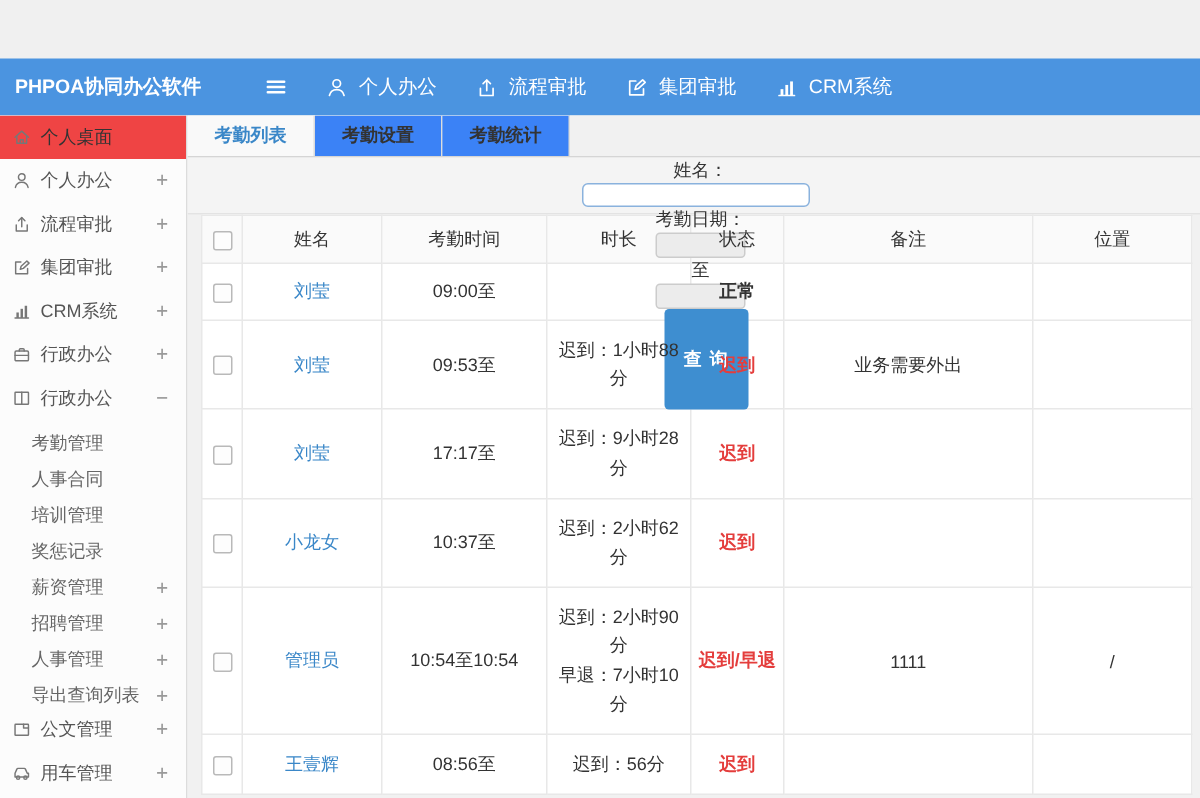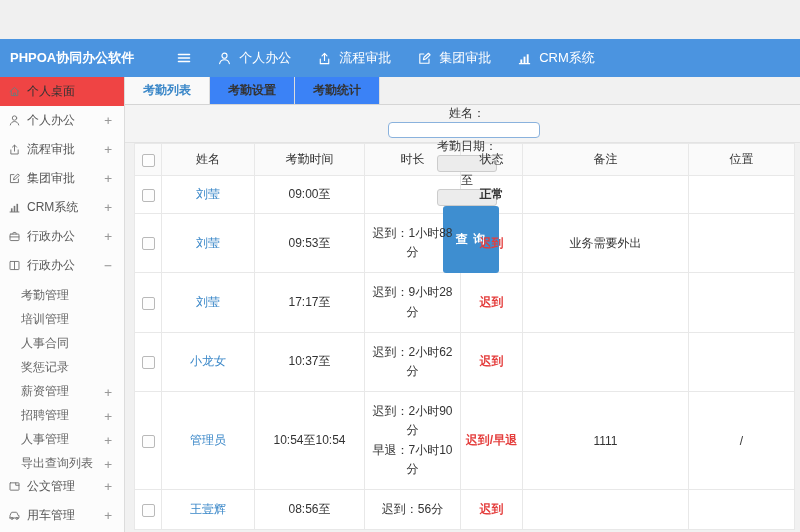--- a/index.html
+++ b/index.html
@@ -191,24 +191,24 @@
               <path d="M8 3v10"></path>
             </svg>
           </span>
           <span>行政办公</span>
           <span class="plus">−</span>
         </div>
         <div class="side-sub">
           <span>考勤管理</span>
         </div>
         <div class="side-sub">
+          <span>人事合同</span>
+        </div>
+        <div class="side-sub">
           <span>培训管理</span>
-        </div>
-        <div class="side-sub">
-          <span>人事合同</span>
         </div>
         <div class="side-sub">
           <span>奖惩记录</span>
         </div>
         <div class="side-sub">
           <span>薪资管理</span>
           <span class="plus">+</span>
         </div>
         <div class="side-sub">
           <span>招聘管理</span>

